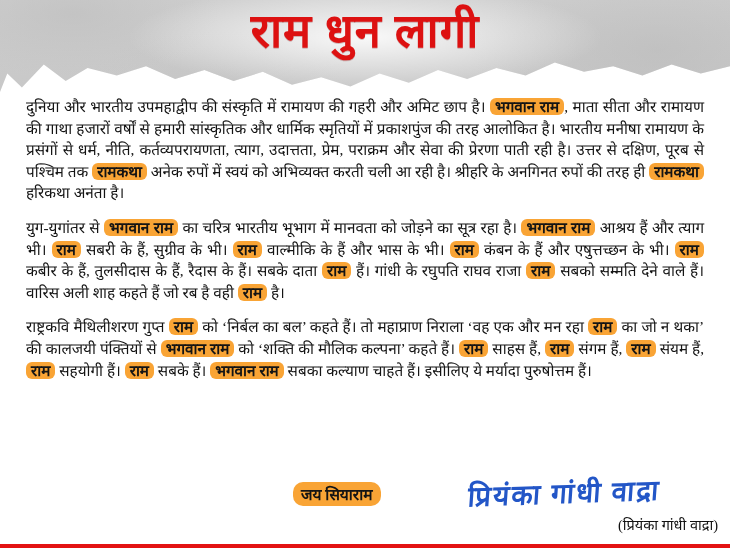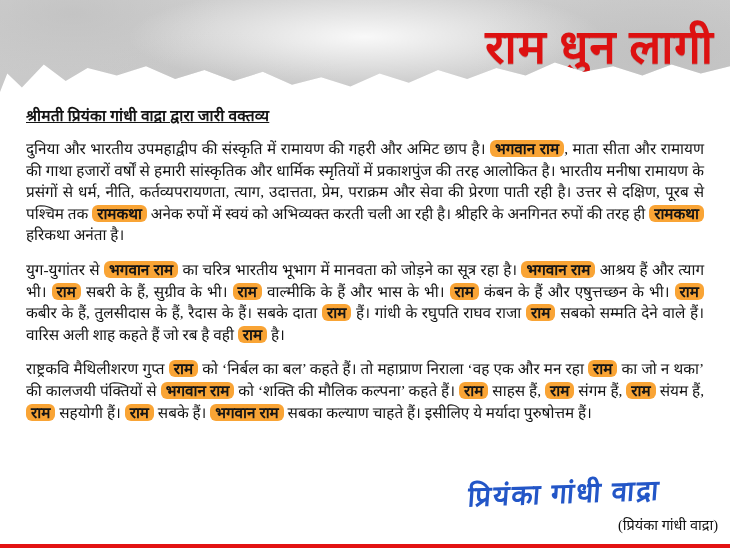--- a/index.html
+++ b/index.html
@@ -16,22 +16,22 @@
     position:absolute;top:0;left:0;width:730px;height:92px;
     background:
       radial-gradient(ellipse 330px 72px at 50% 40%, rgba(255,255,255,.88), rgba(255,255,255,0) 72%),
       radial-gradient(ellipse 210px 90px at 10% 15%, rgba(188,188,188,.55), rgba(188,188,188,0) 70%),
       radial-gradient(ellipse 260px 120px at 90% 55%, rgba(183,183,183,.5), rgba(183,183,183,0) 72%),
       radial-gradient(ellipse 180px 60px at 30% 80%, rgba(195,195,195,.45), rgba(195,195,195,0) 70%),
       linear-gradient(#cecece,#c8c8c8);
     clip-path:polygon(0 0,100% 0,100% 72%,96% 80%,92% 70%,88% 82%,84% 72%,80% 78%,76% 68%,72% 82%,68% 74%,64% 86%,60% 76%,56% 90%,52% 80%,48% 94%,44% 84%,40% 92%,36% 78%,32% 88%,28% 76%,24% 86%,20% 72%,16% 82%,12% 74%,9% 88%,6% 70%,3% 95%,1% 80%,0 100%);
   }
   .banner-title{
-    margin:16px;padding-top:2px;
-    text-align:right;
+    margin:0;padding-top:2px;
+    text-align:center;
     font-size:47px;line-height:58px;
     font-weight:bold;
     color:#dd1111;
     letter-spacing:1px;
     text-shadow:0 1px 0 rgba(120,0,0,.25);
   }
   
   .content{
     position:absolute;top:96px;left:0;width:730px;
     padding:0 26px;box-sizing:border-box;
@@ -86,30 +86,30 @@
 </head>
 <body>
 
 <div class="page">
 
   <div class="banner">
     <h1 class="banner-title">राम धुन लागी</h1>
   </div>
 
   <div class="content">
-    <h2 class="stmt-heading">श्रीमती प्रियंका गांधी वाद्रा द्वारा जारी वक्तव्य</h2>
 
     <p class="para"><span>दुनिया और भारतीय उपमहाद्वीप की संस्कृति में रामायण की गहरी और अमिट छाप है। </span><span class="hl">भगवान राम</span><span>, माता सीता और रामायण की गाथा हजारों वर्षों से हमारी सांस्कृतिक और धार्मिक स्मृतियों में प्रकाशपुंज की तरह आलोकित है। भारतीय मनीषा रामायण के प्रसंगों से धर्म, नीति, कर्तव्यपरायणता, त्याग, उदात्तता, प्रेम, पराक्रम और सेवा की प्रेरणा पाती रही है। उत्तर से दक्षिण, पूरब से पश्चिम तक </span><span class="hl">रामकथा</span><span> अनेक रुपों में स्वयं को अभिव्यक्त करती चली आ रही है। श्रीहरि के अनगिनत रुपों की तरह ही </span><span class="hl">रामकथा</span><span> हरिकथा अनंता है।</span></p>
 
     <p class="para"><span>युग-युगांतर से </span><span class="hl">भगवान राम</span><span> का चरित्र भारतीय भूभाग में मानवता को जोड़ने का सूत्र रहा है। </span><span class="hl">भगवान राम</span><span> आश्रय हैं और त्याग भी। </span><span class="hl">राम</span><span> सबरी के हैं, सुग्रीव के भी। </span><span class="hl">राम</span><span> वाल्मीकि के हैं और भास के भी। </span><span class="hl">राम</span><span> कंबन के हैं और एषुत्तच्छन के भी। </span><span class="hl">राम</span><span> कबीर के हैं, तुलसीदास के हैं, रैदास के हैं। सबके दाता </span><span class="hl">राम</span><span> हैं। गांधी के रघुपति राघव राजा </span><span class="hl">राम</span><span> सबको सम्मति देने वाले हैं। वारिस अली शाह कहते हैं जो रब है वही </span><span class="hl">राम</span><span> है।</span></p>
 
     <p class="para"><span>राष्ट्रकवि मैथिलीशरण गुप्त </span><span class="hl">राम</span><span> को ‘निर्बल का बल’ कहते हैं। तो महाप्राण निराला ‘वह एक और मन रहा </span><span class="hl">राम</span><span> का जो न थका’ की कालजयी पंक्तियों से </span><span class="hl">भगवान राम</span><span> को ‘शक्ति की मौलिक कल्पना’ कहते हैं। </span><span class="hl">राम</span><span> साहस हैं, </span><span class="hl">राम</span><span> संगम हैं, </span><span class="hl">राम</span><span> संयम हैं, </span><span class="hl">राम</span><span> सहयोगी हैं। </span><span class="hl">राम</span><span> सबके हैं। </span><span class="hl">भगवान राम</span><span> सबका कल्याण चाहते हैं। इसीलिए ये मर्यादा पुरुषोत्तम हैं।</span></p>
 
   </div>
 
   <div class="signoff">
+    <span class="slogan hl">जय सियाराम</span>
     <span class="signature">प्रियंका गांधी वाद्रा</span>
     <span class="sig-caption">(प्रियंका गांधी वाद्रा)</span>
   </div>
 
   <div class="bottom-rule"></div>
 
 </div>
 
 </body></html>

